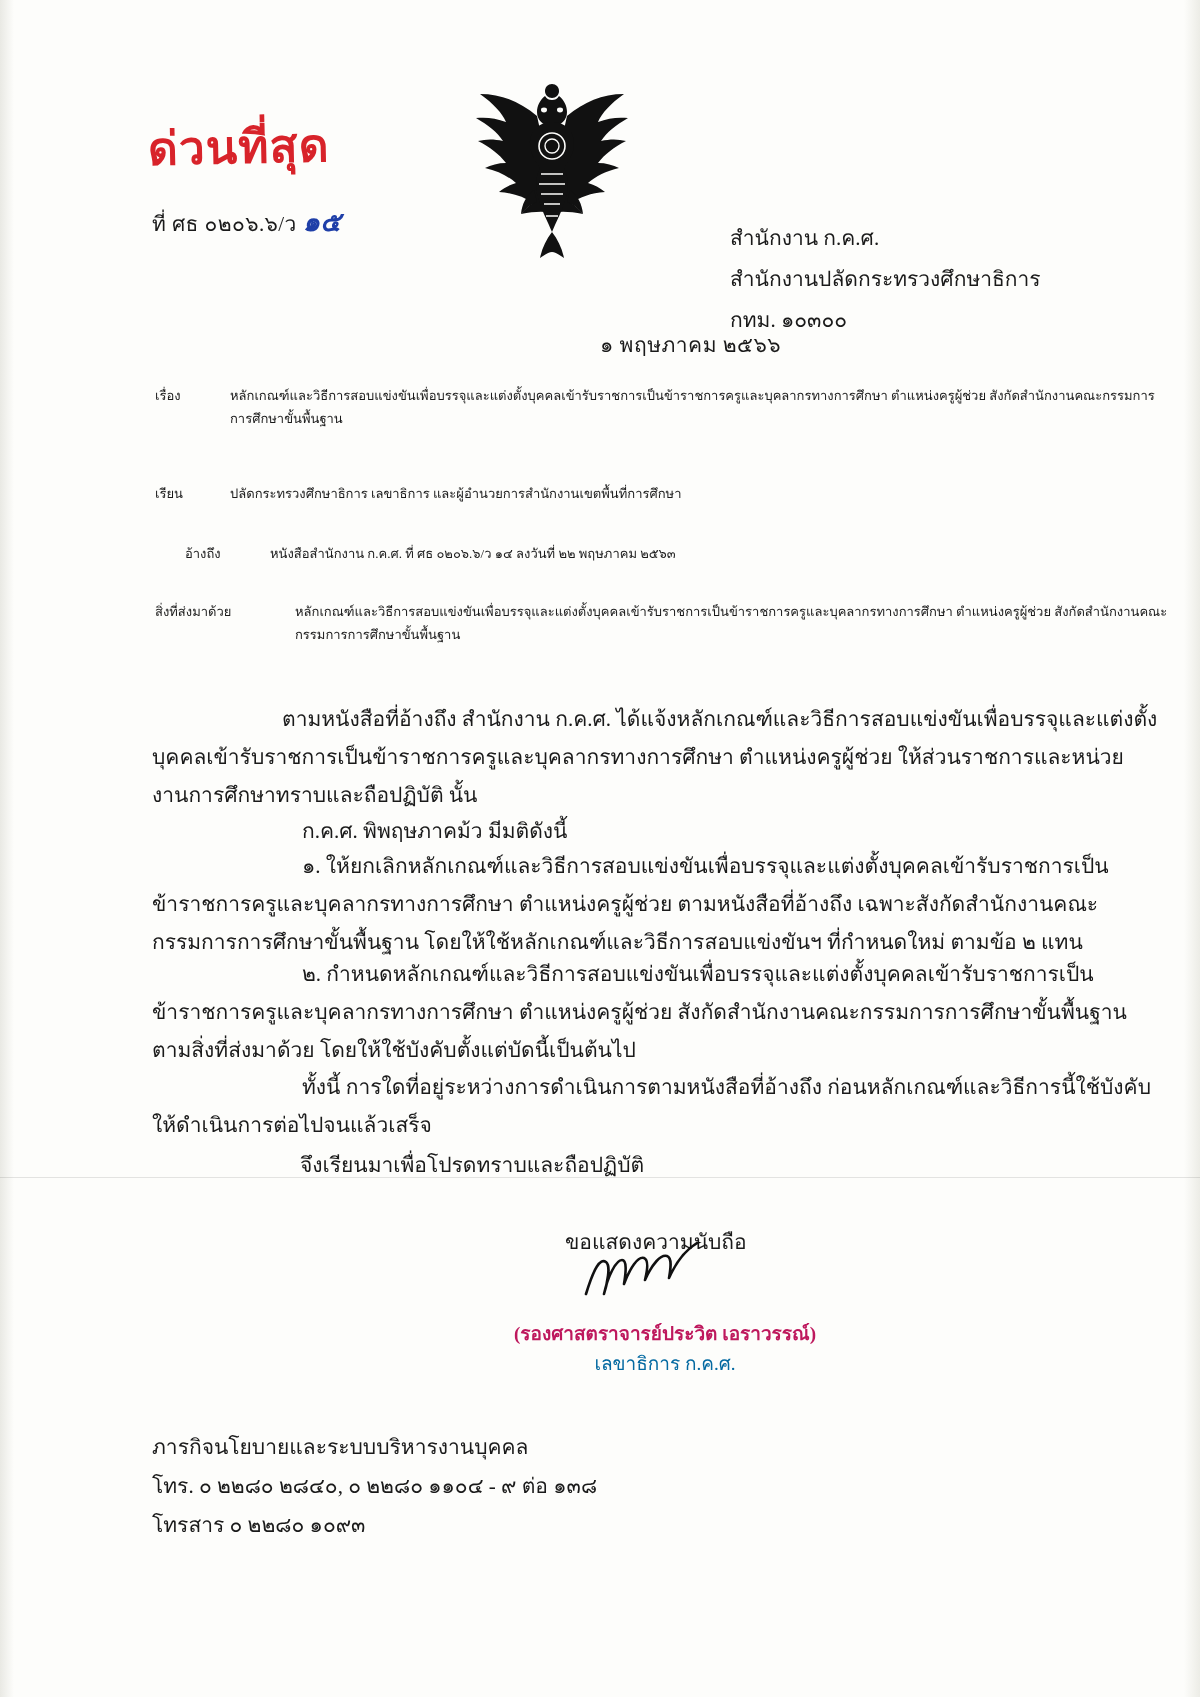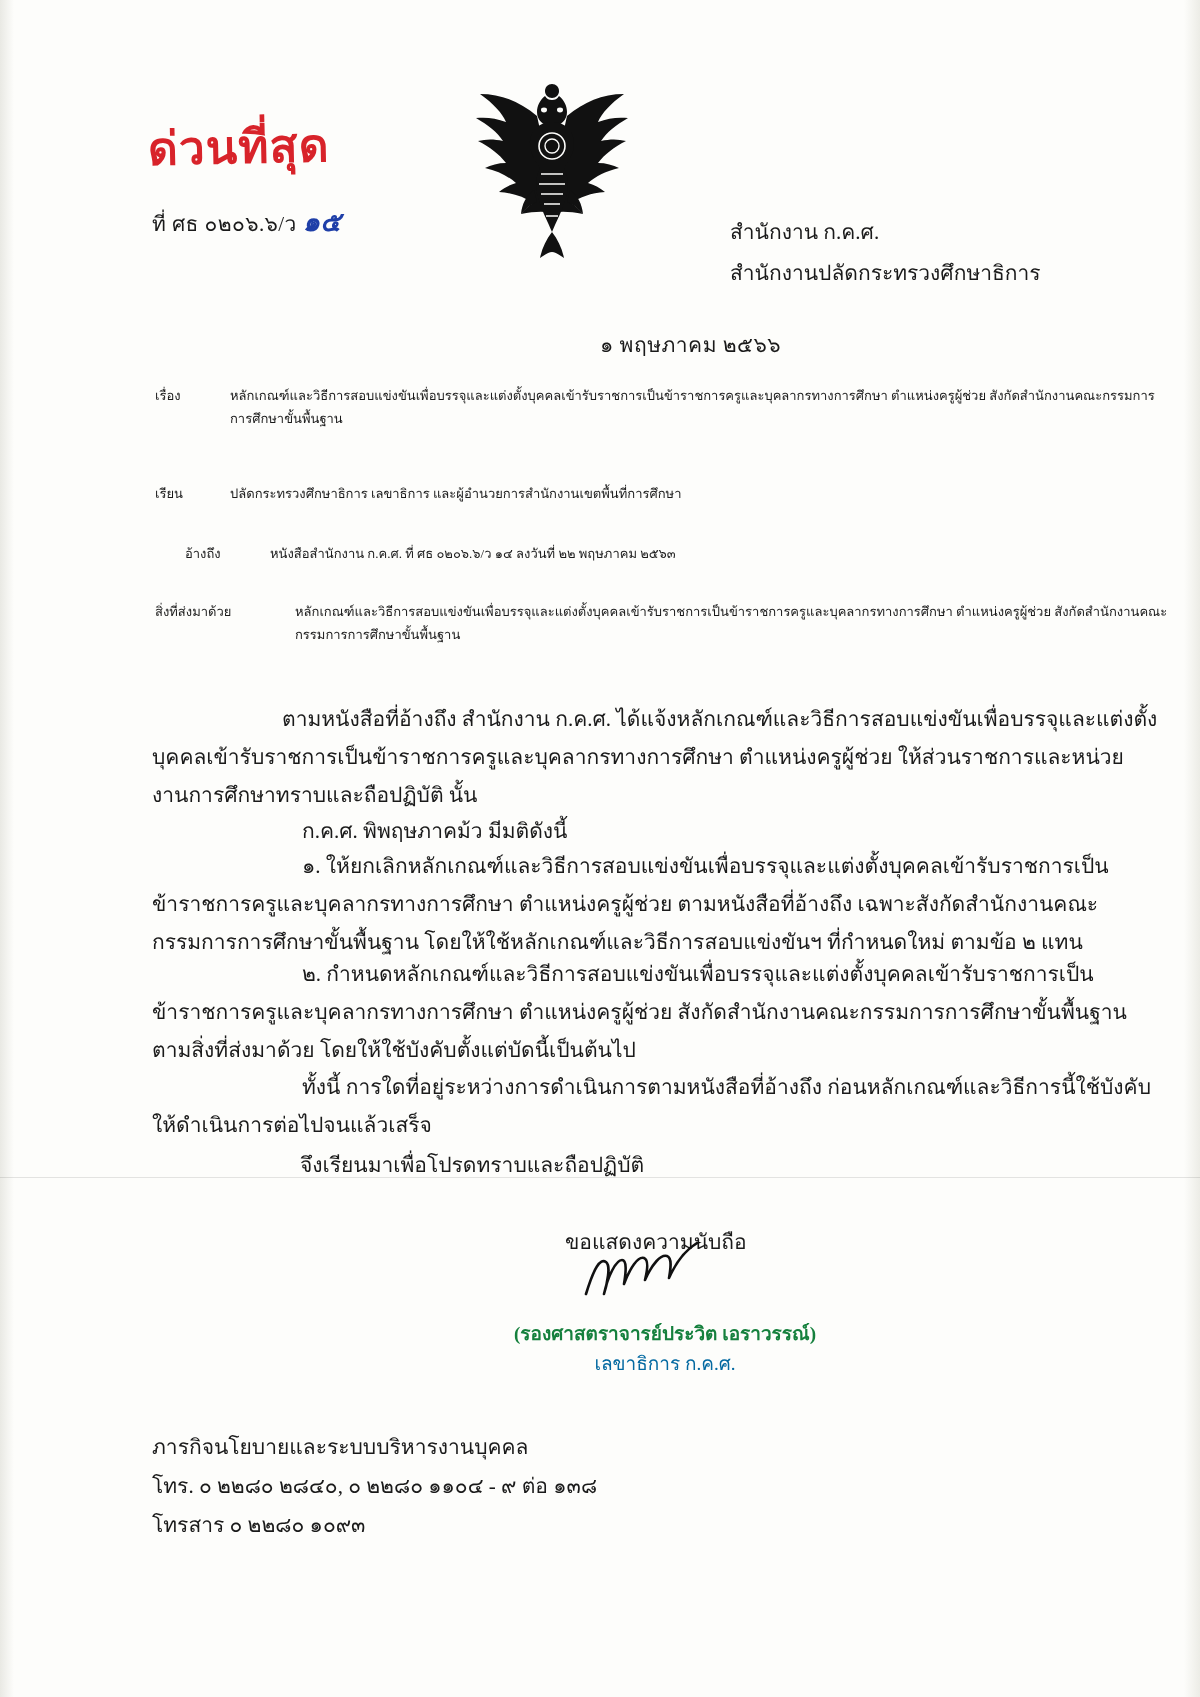--- a/index.html
+++ b/index.html
@@ -72,21 +72,21 @@
     position: absolute;
     left: 462px;
     top: 70px;
     width: 180px;
     height: 190px;
   }
 
   .org-block {
     position: absolute;
     left: 730px;
-    top: 212px;
+    top: 218px;
     font-size: 21px;
     line-height: 1.95;
   }
 
   .date-line {
     position: absolute;
     left: 600px;
     top: 328px;
     font-size: 21px;
     letter-spacing: 0.5px;
@@ -155,21 +155,21 @@
     height: 70px;
   }
   .sig-name {
     position: absolute;
     left: 500px;
     top: 1318px;
     width: 330px;
     text-align: center;
     font-size: 19px;
     font-weight: bold;
-    color: #15803d;
+    color: #be185d;
   }
   .sig-title {
     position: absolute;
     left: 500px;
     top: 1348px;
     width: 330px;
     text-align: center;
     font-size: 19px;
     color: #0369a1;
   }
@@ -223,20 +223,21 @@
 
         <path d="M72 120 c-8 6-12 14-13 24 5-6 10-10 16-12 z"></path>
         <path d="M108 120 c8 6 12 14 13 24 -5-6-10-10-16-12 z"></path>
       </g>
     </svg>
   </div>
 
   <div class="org-block">
     <div>สำนักงาน ก.ค.ศ.</div>
     <div>สำนักงานปลัดกระทรวงศึกษาธิการ</div>
+    <div>กทม. ๑๐๓๐๐</div>
   </div>
 
   <div class="date-line">๑  พฤษภาคม  ๒๕๖๖</div>
 
   <div class="field f-subject">
     <span class="label">เรื่อง</span>
     <span class="value">หลักเกณฑ์และวิธีการสอบแข่งขันเพื่อบรรจุและแต่งตั้งบุคคลเข้ารับราชการเป็นข้าราชการครูและบุคลากรทางการศึกษา ตำแหน่งครูผู้ช่วย สังกัดสำนักงานคณะกรรมการการศึกษาขั้นพื้นฐาน</span>
   </div>
 
   <div class="field f-to">

